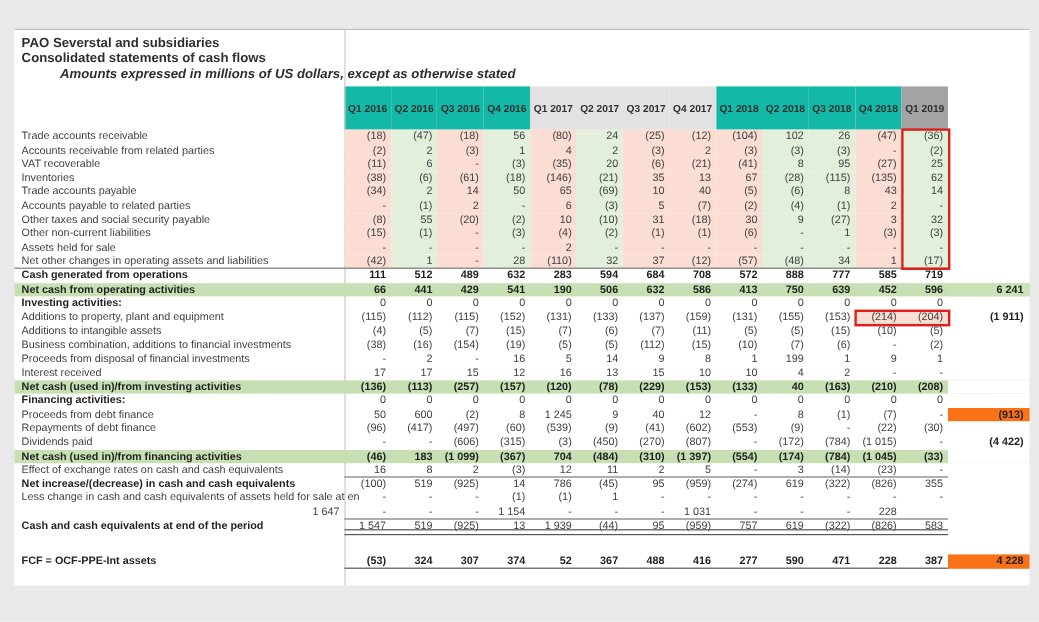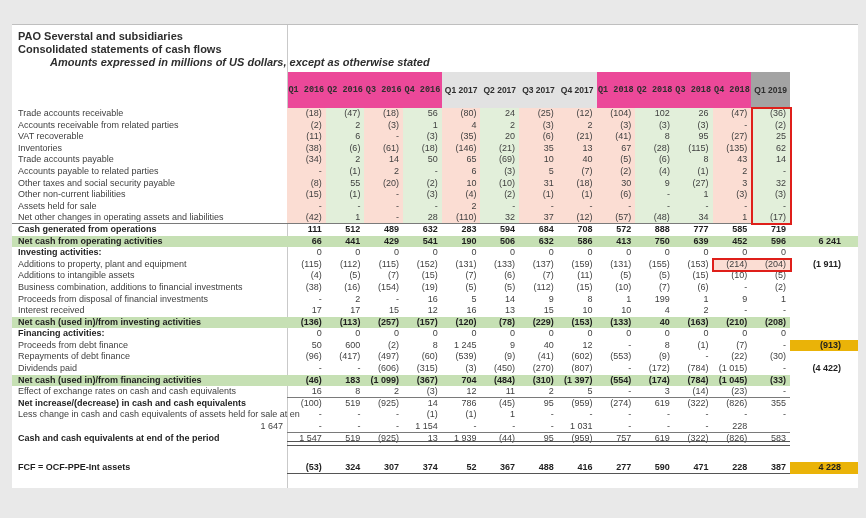--- a/index.html
+++ b/index.html
@@ -20,41 +20,41 @@
   .t-italic{font-style:italic;margin-left:32px;}
 
   #header-row{
     display:grid;grid-template-columns:275px repeat(13,38.7px) 1fr;
     height:36px;margin-top:3px;
   }
   .hcell{
     display:flex;align-items:center;justify-content:center;
     font-size:8.5px;font-weight:bold;color:#2f2f2f;white-space:nowrap;
   }
-  .g-blue{background:#ec4899;font-family:Liberation Mono, monospace;}
+  .g-blue{background:#14b8a6;}
   .g-gray{background:#e2e2e2;}
   .g-orange{background:#a3a3a3;}
 
   #rows .row{
     display:grid;grid-template-columns:275px repeat(13,38.7px) 1fr;
     height:11.6px;position:relative;
   }
   #rows .row.spacer{height:18px;}
   .cell{font-size:9px;line-height:11.6px;color:#3f3f3f;box-sizing:border-box;}
   .label{padding-left:6px;white-space:nowrap;overflow:visible;}
   .num{text-align:right;padding-right:4px;white-space:nowrap;}
-  .extra{padding-right:17px;}
+  .extra{padding-right:5px;}
   .b{font-weight:bold;color:#1f1f1f;}
   .f-pink{background:#fbddd3;}
   .f-green{background:#e2efda;}
   .band{background:#c6e0b4;}
   .band .extra{background:#ffffff;}
   .band .extra.ef-band{background:#c9e2b6;}
   .ef-band{background:#c9e2b6;}
-  .ef-light{background:#eab308;}
+  .ef-light{background:#f97316;}
 
   .tl-full::before{content:'';position:absolute;top:-1px;left:0;width:778px;border-top:1px solid #7a7a7a;}
   .tl-data::before{content:'';position:absolute;top:-1px;left:275px;width:503px;border-top:1px solid #7a7a7a;}
   .bl-data::after{content:'';position:absolute;bottom:0;left:275px;width:503px;border-bottom:1px solid #555;}
   .bl-double::after{
     content:'';position:absolute;bottom:-2px;left:275px;width:503px;height:3px;
     border-top:1px solid #555;border-bottom:1px solid #555;
   }
 
   .redbox{position:absolute;border:2px solid #df1f1a;box-sizing:border-box;pointer-events:none;z-index:5;}

